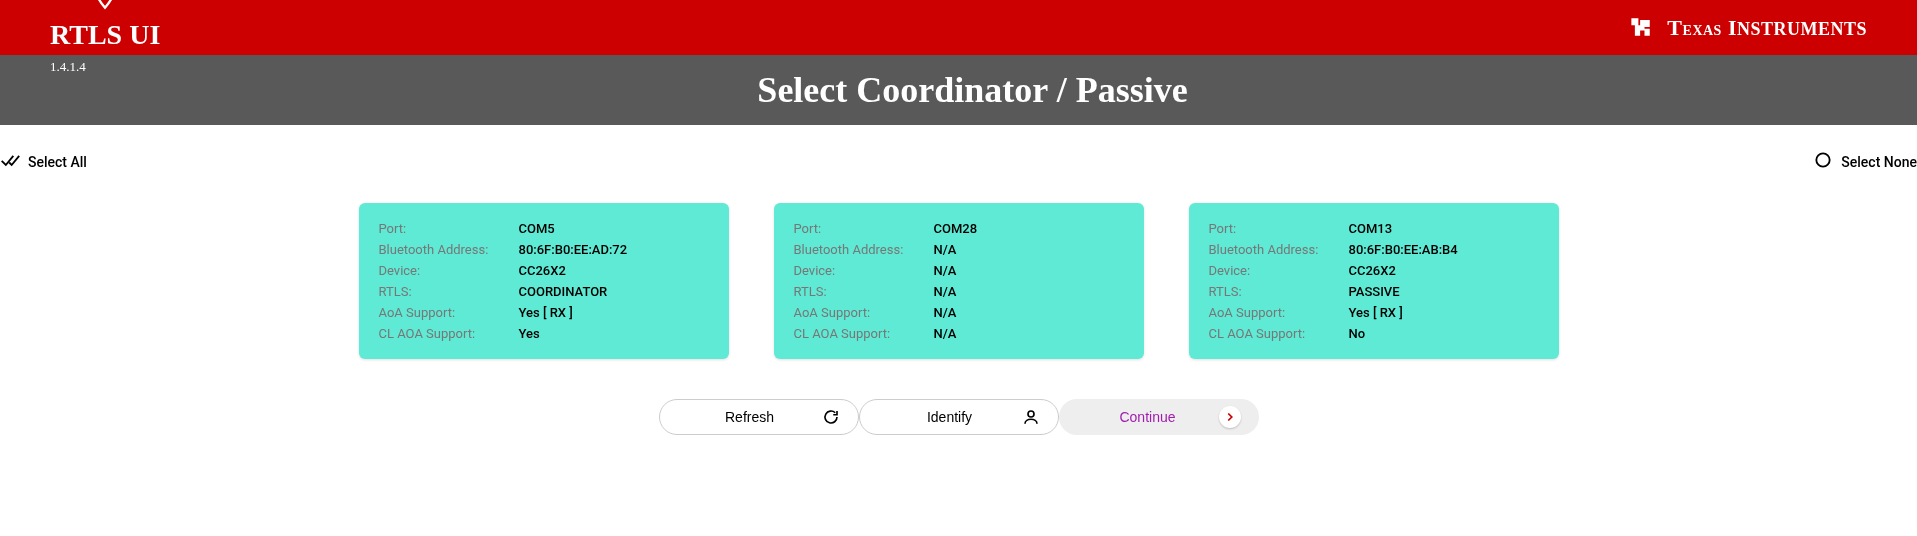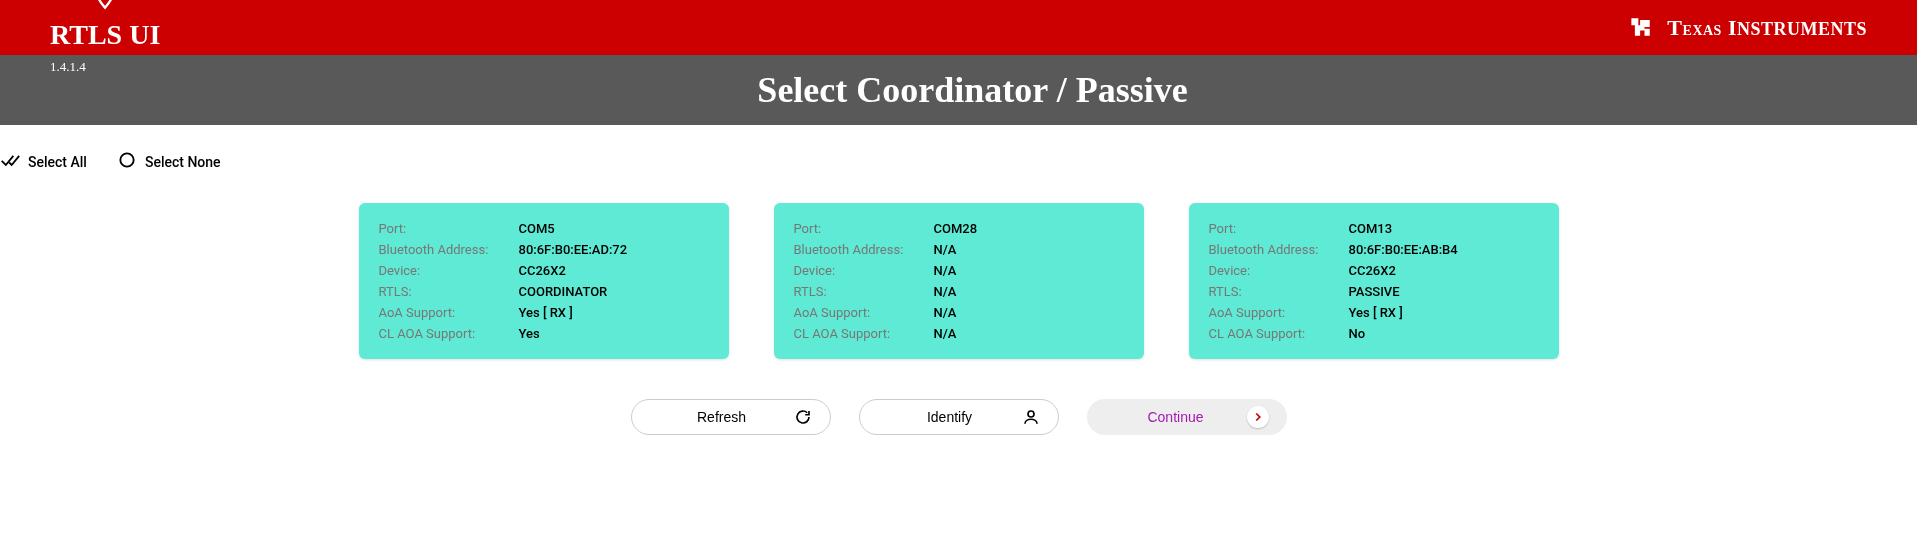--- a/index.html
+++ b/index.html
@@ -71,21 +71,21 @@
       font-size: 36px;
       font-weight: bold;
       font-family: Georgia, 'Times New Roman', serif;
       margin-left: 28px;
     }
     .content {
       padding: 25px 0;
     }
     .select-controls {
       display: flex;
-      justify-content: flex-start;
+      justify-content: space-between;
       gap: 30px;
       margin-bottom: 30px;
     }
     .select-control {
       display: flex;
       align-items: center;
       gap: 8px;
       cursor: pointer;
       font-size: 14px;
       color: #000;
@@ -118,21 +118,21 @@
       width: 140px;
       flex-shrink: 0;
     }
     .device-value {
       color: #000;
       font-weight: 500;
     }
     .buttons-row {
       display: flex;
       justify-content: center;
-      gap: 28px;
+      gap: 0;
     }
     .action-button {
       display: flex;
       align-items: center;
       justify-content: space-between;
       width: 200px;
       height: 36px;
       border: 1px solid #ccc;
       border-radius: 18px;
       background: #ffffff;

